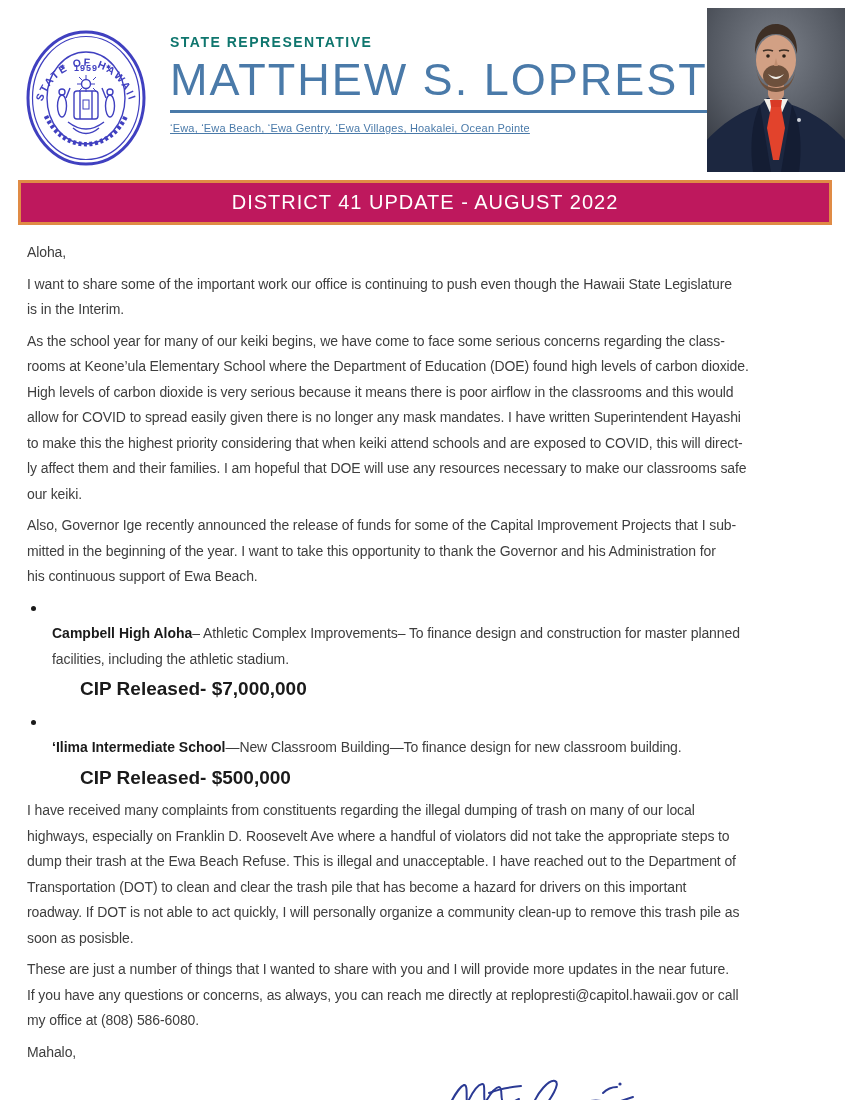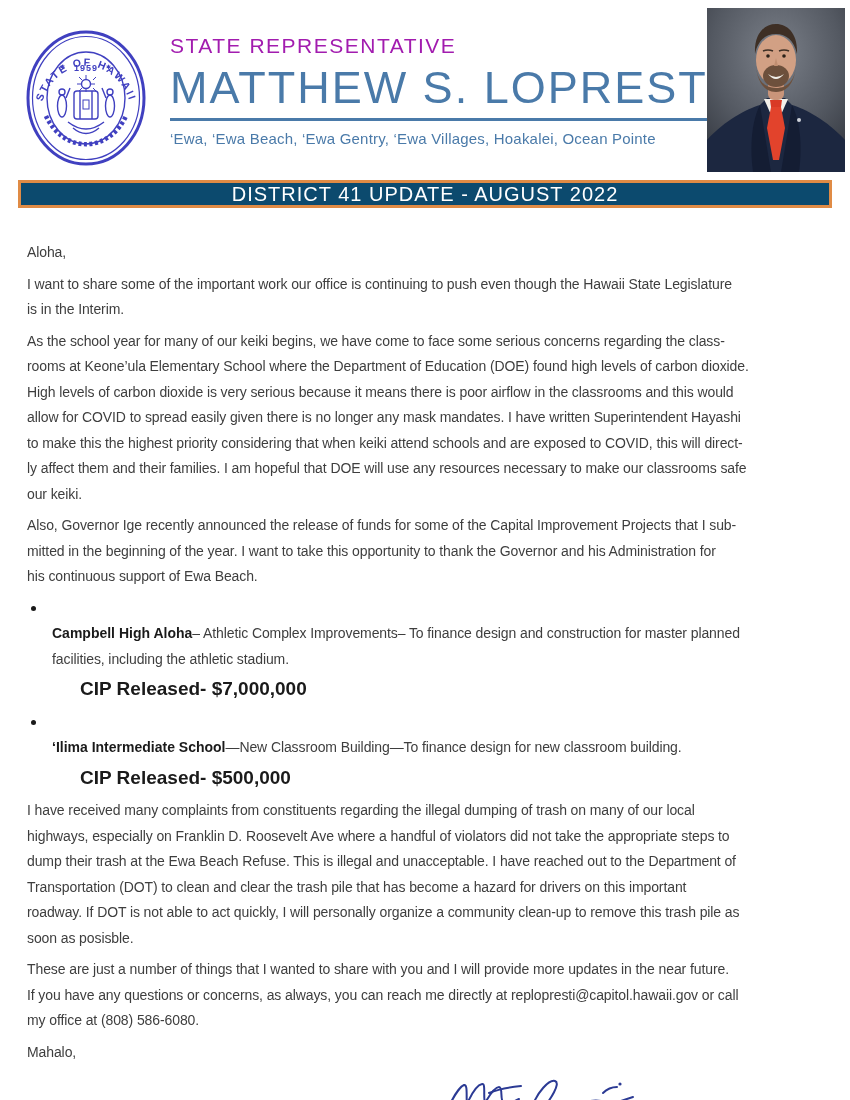--- a/index.html
+++ b/index.html
@@ -8,36 +8,36 @@
     position:relative; width:850px; height:1100px; margin:0 auto;
     background:#ffffff; overflow:hidden;
     font-family:"Liberation Sans", sans-serif;
     color:#3e3e3e;
   }
 
   
   .seal { position:absolute; left:24px; top:28px; }
   .header-text { position:absolute; left:170px; top:34px; width:540px; }
   .pretitle {
-    color:#a21caf; font-size:21px; letter-spacing:1.5px; font-weight:400;
+    color:#0f766e; font-size:14px; letter-spacing:1.5px; font-weight:700;
   }
   .rep-name {
     display:inline-block; color:#4a7aa9; font-size:45px; font-weight:300;
     letter-spacing:2px; margin-top:4px; padding-bottom:4px;
     border-bottom:3px solid #4a7aa9; white-space:nowrap;
   }
   .districts {
-    color:#4a7aa9; font-size:15px; margin-top:9px; letter-spacing:0.2px;
+    color:#4a7aa9; font-size:11px; margin-top:9px; letter-spacing:0.2px;text-decoration:underline;
   }
   .portrait { position:absolute; left:707px; top:8px; width:138px; height:164px; }
 
   
   .banner {
-    position:absolute; left:18px; top:180px; width:814px; height:28px;
-    background:#0c4a6e; border:3px solid #e08b45;
+    position:absolute; left:18px; top:180px; width:814px; height:45px;
+    background:#be185d; border:3px solid #e08b45;
     display:flex; align-items:center; justify-content:center;
   }
   .banner-title {
     color:#ffffff; font-size:20px; letter-spacing:1px; font-weight:400;
   }
 
   
   .content {
     position:absolute; left:27px; top:240px; width:797px;
     font-size:14px; line-height:25.5px; letter-spacing:-0.1px;

